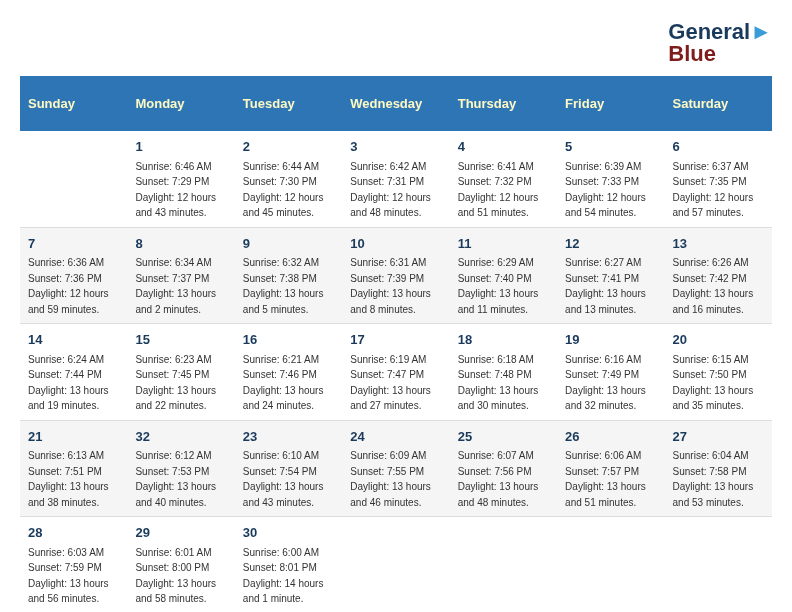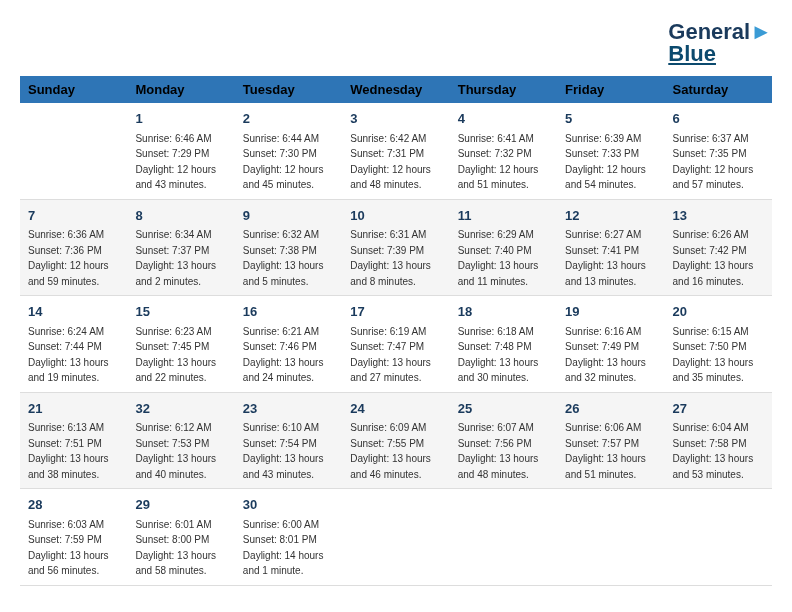--- a/index.html
+++ b/index.html
@@ -38,23 +38,23 @@
       font-size: 15px;
       color: #555;
     }
     table {
       width: 100%;
       border-collapse: collapse;
       font-size: 11px;
     }
     thead tr th {
       background-color: #2e75b6;
-      color: #000000;
+      color: #fef9c3;
       text-align: left;
-      padding: 6px 8px;
+      padding: 20px 8px;
       font-size: 13px;
       font-weight: bold;
     }
     tbody tr {
       border-bottom: 1px solid #ddd;
     }
     tbody tr:nth-child(odd) {
       background: #fff;
     }
     tbody tr:nth-child(even) {
@@ -86,21 +86,21 @@
 </head>
 <body>
 
 <div class="header">
   <div class="logo">
     <div class="logo-row">
       <div style="font-size:22px;font-weight:bold;color:#1a3a5c;line-height:1.1;">
         <span style="color:#1a3a5c;">General</span><span style="color:#3a9bd5;">►</span>
       </div>
     </div>
-    <div style="font-size:22px;font-weight:bold;color:#0c4a6e;line-height:1.1;margin-top:-2px;text-decoration:underline;">Blue</div>
+    <div style="font-size:22px;font-weight:bold;color:#7f1d1d;line-height:1.1;margin-top:-2px;">Blue</div>
   </div>
   <div class="title-section">
     <div class="month-year"></div>
     <div class="location"></div>
   </div>
 </div>
 
 <table>
   <thead>
     <tr>

